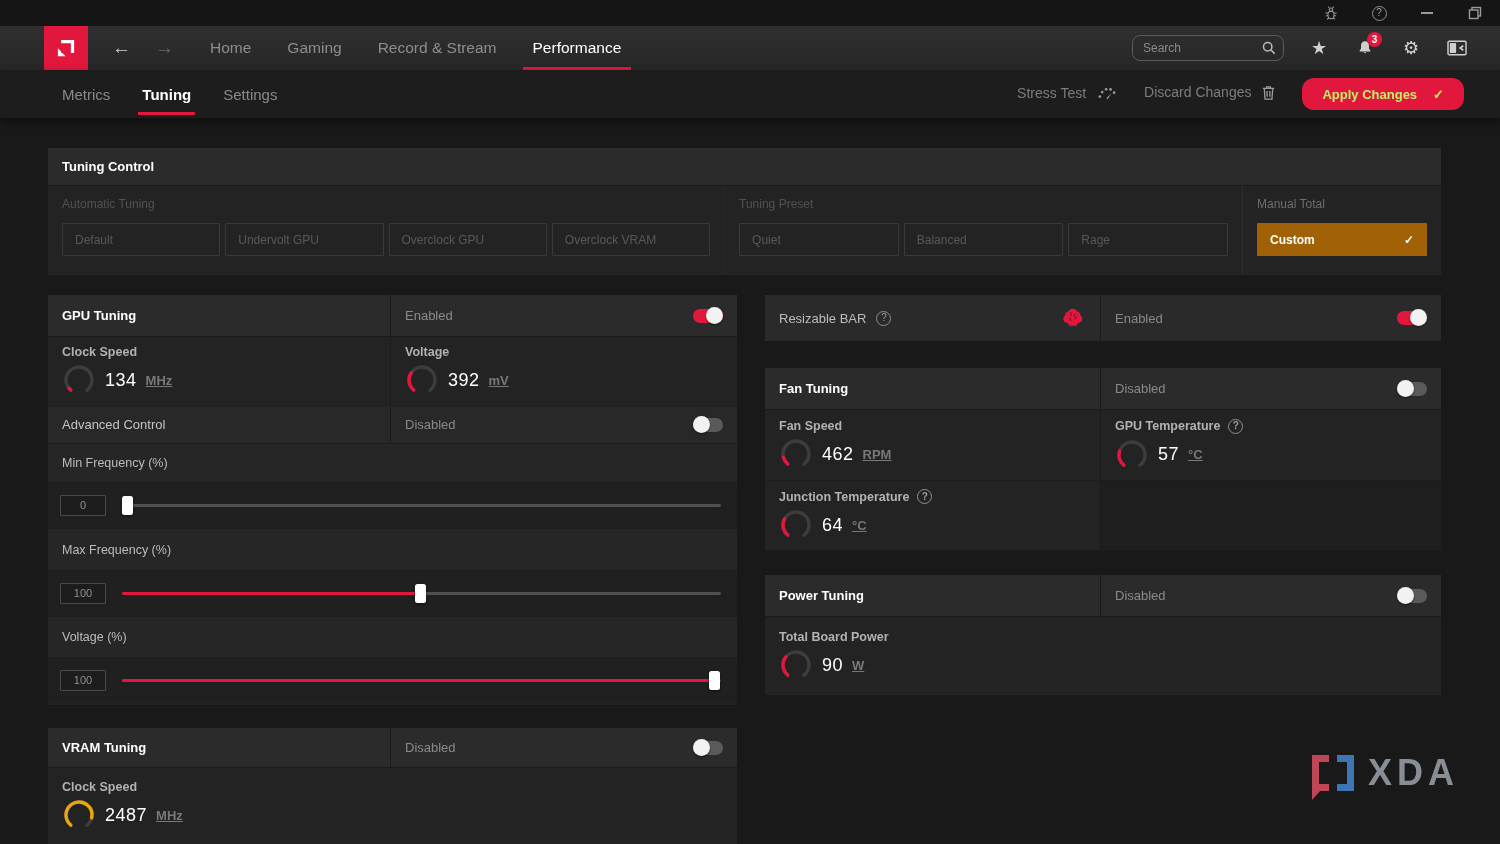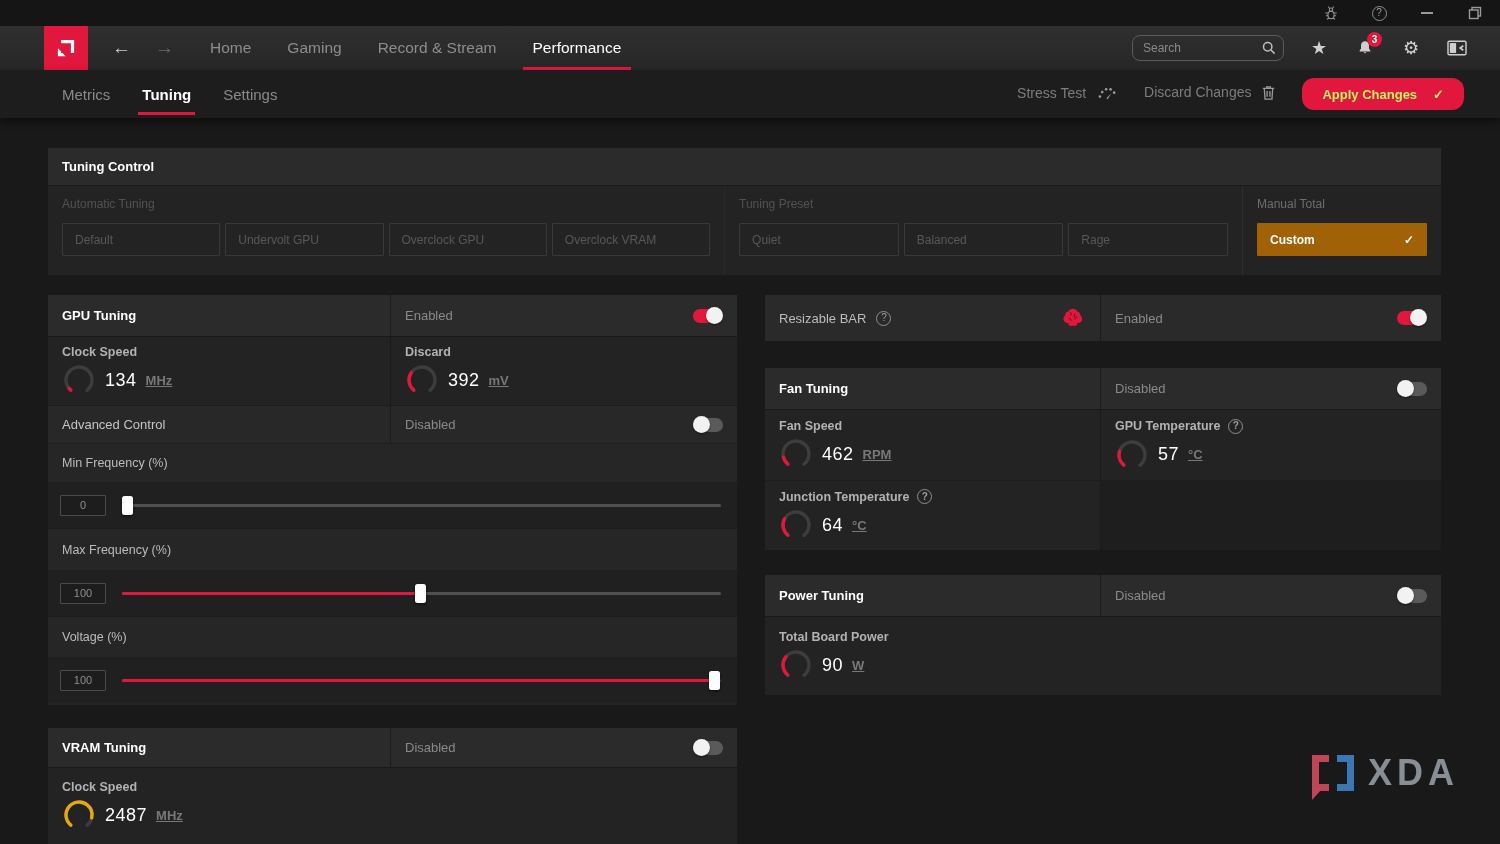--- a/index.html
+++ b/index.html
@@ -311,21 +311,21 @@
               <svg class="gauge-svg" width="34" height="34" viewBox="0 0 34 34">
                 <circle class="gauge-bg" cx="17" cy="17" r="13" fill="none" stroke="#3d3d3d" stroke-width="3.4" stroke-linecap="round" transform="rotate(129 17 17)" stroke-dasharray="63.983770378112126 81.68140899333463"></circle>
                 <circle class="gauge-val" cx="17" cy="17" r="13" fill="none" stroke-width="3.4" stroke-linecap="round" transform="rotate(129 17 17)" stroke="#e2173d" stroke-dasharray="2.559350815124485 81.68140899333463"></circle>
               </svg>
             </span>
             <span class="big-val">134</span>
             <span class="unit">MHz</span>
           </div>
         </div>
         <div class="metric cell2">
-          <span class="metric-label">Discard</span>
+          <span class="metric-label">Voltage</span>
           <div class="metric-val-row">
             <span>
               <svg class="gauge-svg" width="34" height="34" viewBox="0 0 34 34">
                 <circle class="gauge-bg" cx="17" cy="17" r="13" fill="none" stroke="#3d3d3d" stroke-width="3.4" stroke-linecap="round" transform="rotate(129 17 17)" stroke-dasharray="63.983770378112126 81.68140899333463"></circle>
                 <circle class="gauge-val" cx="17" cy="17" r="13" fill="none" stroke-width="3.4" stroke-linecap="round" transform="rotate(129 17 17)" stroke="#e2173d" stroke-dasharray="19.195131113433636 81.68140899333463"></circle>
               </svg>
             </span>
             <span class="big-val">392</span>
             <span class="unit">mV</span>
           </div>

